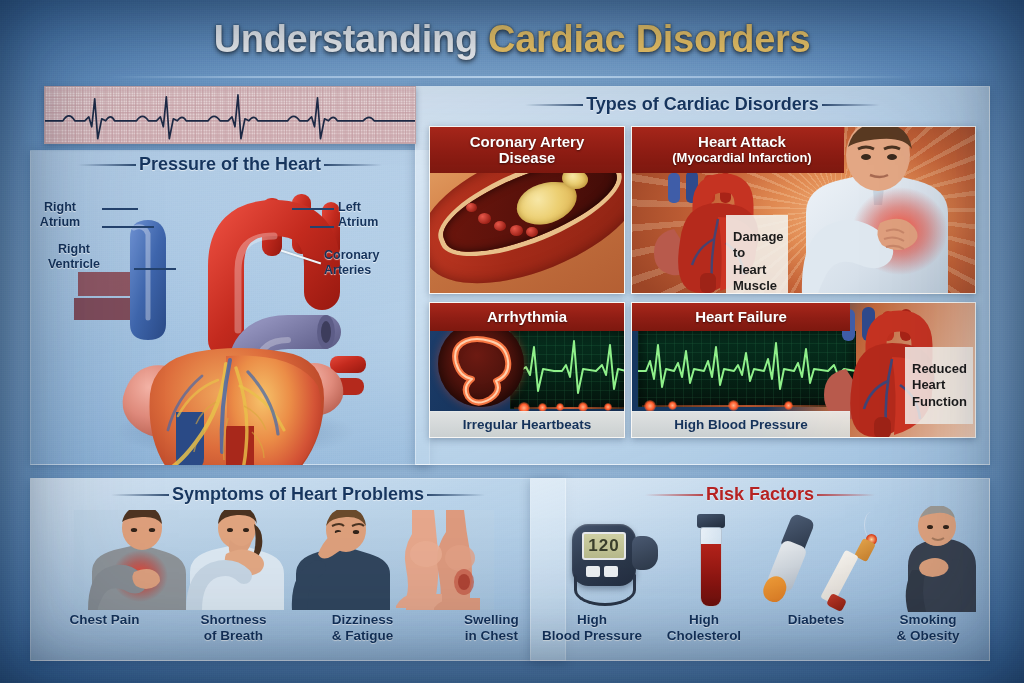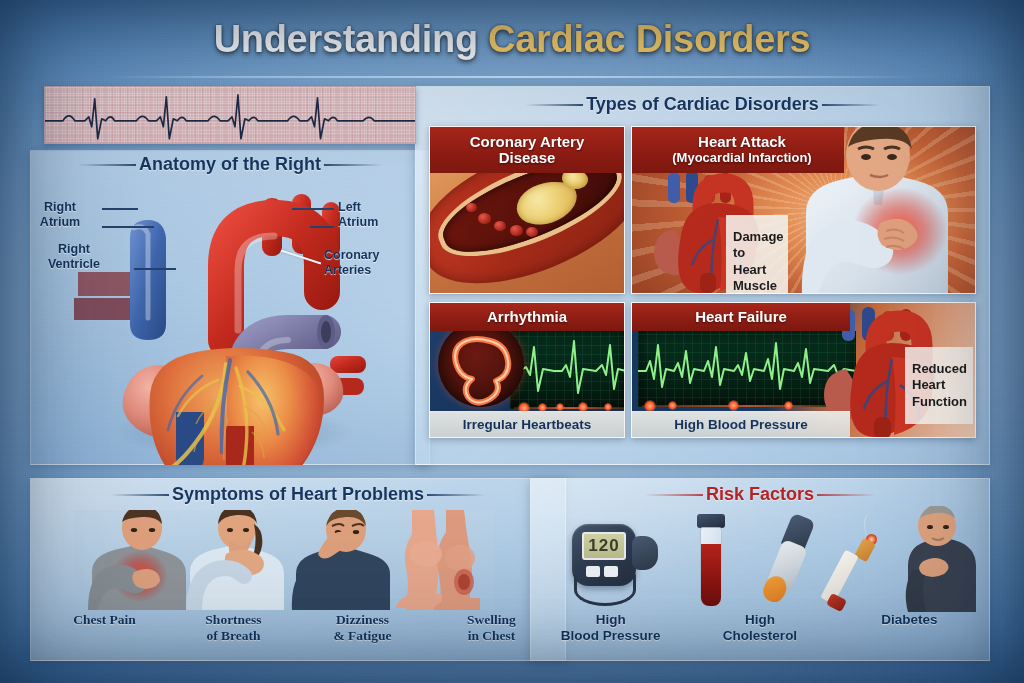--- a/index.html
+++ b/index.html
@@ -227,21 +227,21 @@
                Q210,27 214,34 L238,34 L244,34 Q250,25 256,34 L264,34 L268,30 L271,40 L274,11 L277,52 L281,32 L285,34
                Q290,27 294,34 L320,34 Q326,27 331,34 L372,34" fill="none" stroke="#1d2a46" stroke-width="1.7" stroke-linejoin="round" stroke-linecap="round"></path>
     </svg>
   </div>
 
   <div class="panel" id="anatomy">
     <div class="panel-bg" style="background:linear-gradient(170deg, rgba(226,238,249,.55) 0%, rgba(196,219,240,.35) 55%, rgba(168,199,228,.28) 100%); border-color:rgba(255,255,255,.28);"></div>
 
     <div class="sec-title" style="top:4px;">
       <span class="rule"></span>
-      <span class="txt">Anatomy of the Right</span>
+      <span class="txt">Pressure of the Heart</span>
       <span class="rule r2"></span>
     </div>
 
     <div class="anat-stage">
       <svg viewBox="0 0 400 285" width="400" height="285">
         <defs>
           <linearGradient id="gAorta" x1="0" y1="0" x2="1" y2="1">
             <stop offset="0%" stop-color="#e5483a"></stop>
               <stop offset="45%" stop-color="#c32a1e"></stop>
               <stop offset="100%" stop-color="#96180f"></stop>
@@ -598,21 +598,21 @@
           <ellipse cx="36" cy="44" rx="16" ry="13" fill="#eaae93" opacity=".8"></ellipse>
           <ellipse cx="70" cy="48" rx="15" ry="13" fill="#e2a086" opacity=".8"></ellipse>
           <path d="M6,96 q8,-14 24,-12 l22,0 l0,14 l-46,0 z" fill="#e6a78c"></path>
           <path d="M44,98 q10,-12 26,-10 l20,0 l0,12 l-46,0 z" fill="#dd9a7e"></path>
           <ellipse cx="74" cy="72" rx="10" ry="13" fill="#c45a47" opacity=".75"></ellipse>
           <ellipse cx="74" cy="72" rx="6" ry="8" fill="#a83b2c" opacity=".8"></ellipse>
         </g>
       </svg>
     </div>
 
-    <div class="cap-row" style="top:134px; padding:0 10px;font-family:Liberation Serif, serif;">
+    <div class="cap-row" style="top:134px; padding:0 10px;">
       <div class="cap" style="flex:1">
         <div>Chest Pain</div>
         <div></div>
       </div>
       <div class="cap" style="flex:1">
         <div>Shortness</div>
         <div>of Breath</div>
       </div>
       <div class="cap" style="flex:1">
         <div>Dizziness</div>
@@ -683,17 +683,21 @@
         <div>Blood Pressure</div>
       </div>
       <div class="cap" style="flex:1">
         <div>High</div>
         <div>Cholesterol</div>
       </div>
       <div class="cap" style="flex:1">
         <div>Diabetes</div>
         <div></div>
       </div>
+      <div class="cap" style="flex:1">
+        <div>Smoking</div>
+        <div>&amp; Obesity</div>
+      </div>
     </div>
   </div>
 
   <div class="vignette"></div>
 </div>
 
 </body></html>

